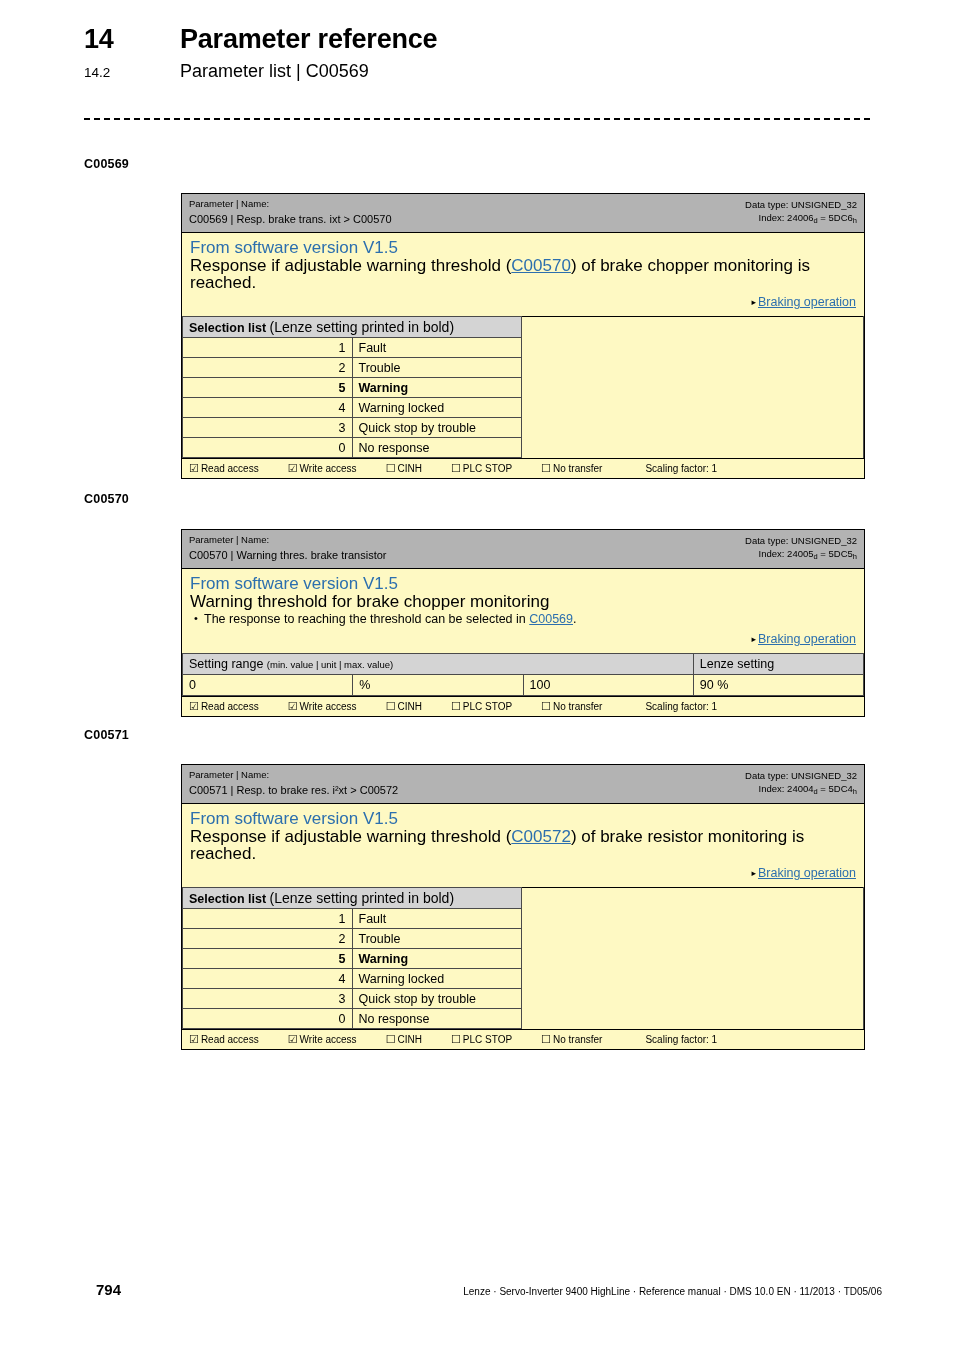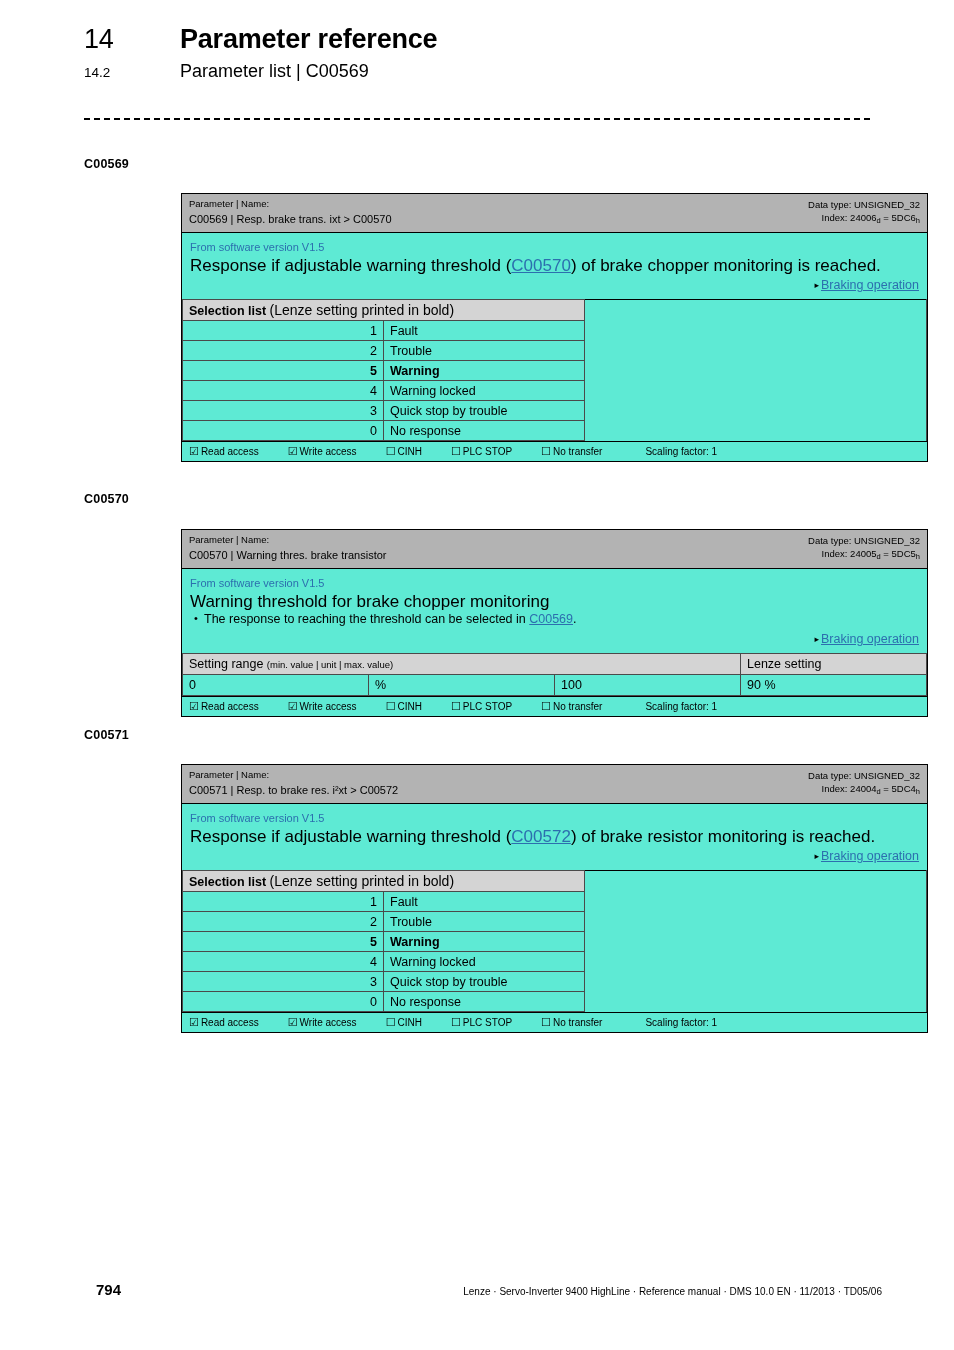--- a/index.html
+++ b/index.html
@@ -22,21 +22,21 @@
     left: 84px;
     top: 24px;
     width: 786px;
   }
   .hdr-row1 {
     display: flex;
     align-items: baseline;
   }
   .hdr-num {
     font-size: 27px;
-    font-weight: normal;
+    font-weight: bold;
     width: 96px;
     letter-spacing: -0.2px;
   }
   .hdr-title {
     font-size: 27px;
     font-weight: bold;
     letter-spacing: -0.2px;
   }
   .hdr-row2 {
     display: flex;
@@ -65,24 +65,24 @@
     left: 84px;
     font-size: 12.5px;
     font-weight: bold;
     letter-spacing: 0.2px;
   }
 
   
   .pblock {
     position: absolute;
     left: 181px;
-    width: 747px;
+    width: 684px;
     border: 1.5px solid #000000;
     box-sizing: border-box;
-    background: #5eead4;
+    background: #fef9c3;
   }
   .pb-head {
     background: #b3b3b3;
     display: flex;
     justify-content: space-between;
     align-items: flex-start;
     padding: 4px 7px 5px 7px;
     border-bottom: 1.5px solid #000000;
   }
   .pb-head-left .pb-kicker {
@@ -107,21 +107,21 @@
     vertical-align: baseline;
     position: relative;
     top: 2px;
   }
 
   .pb-body {
     padding: 6px 8px 4px 8px;
   }
   .pb-version {
     color: #2c6fae;
-    font-size: 11px;
+    font-size: 17px;
     line-height: 17px;
   }
   .pb-desc {
     font-size: 17px;
     line-height: 17px;
     margin-top: 1px;
   }
   .pb-bullets {
     margin: 1px 0 0 0;
     padding: 0;

